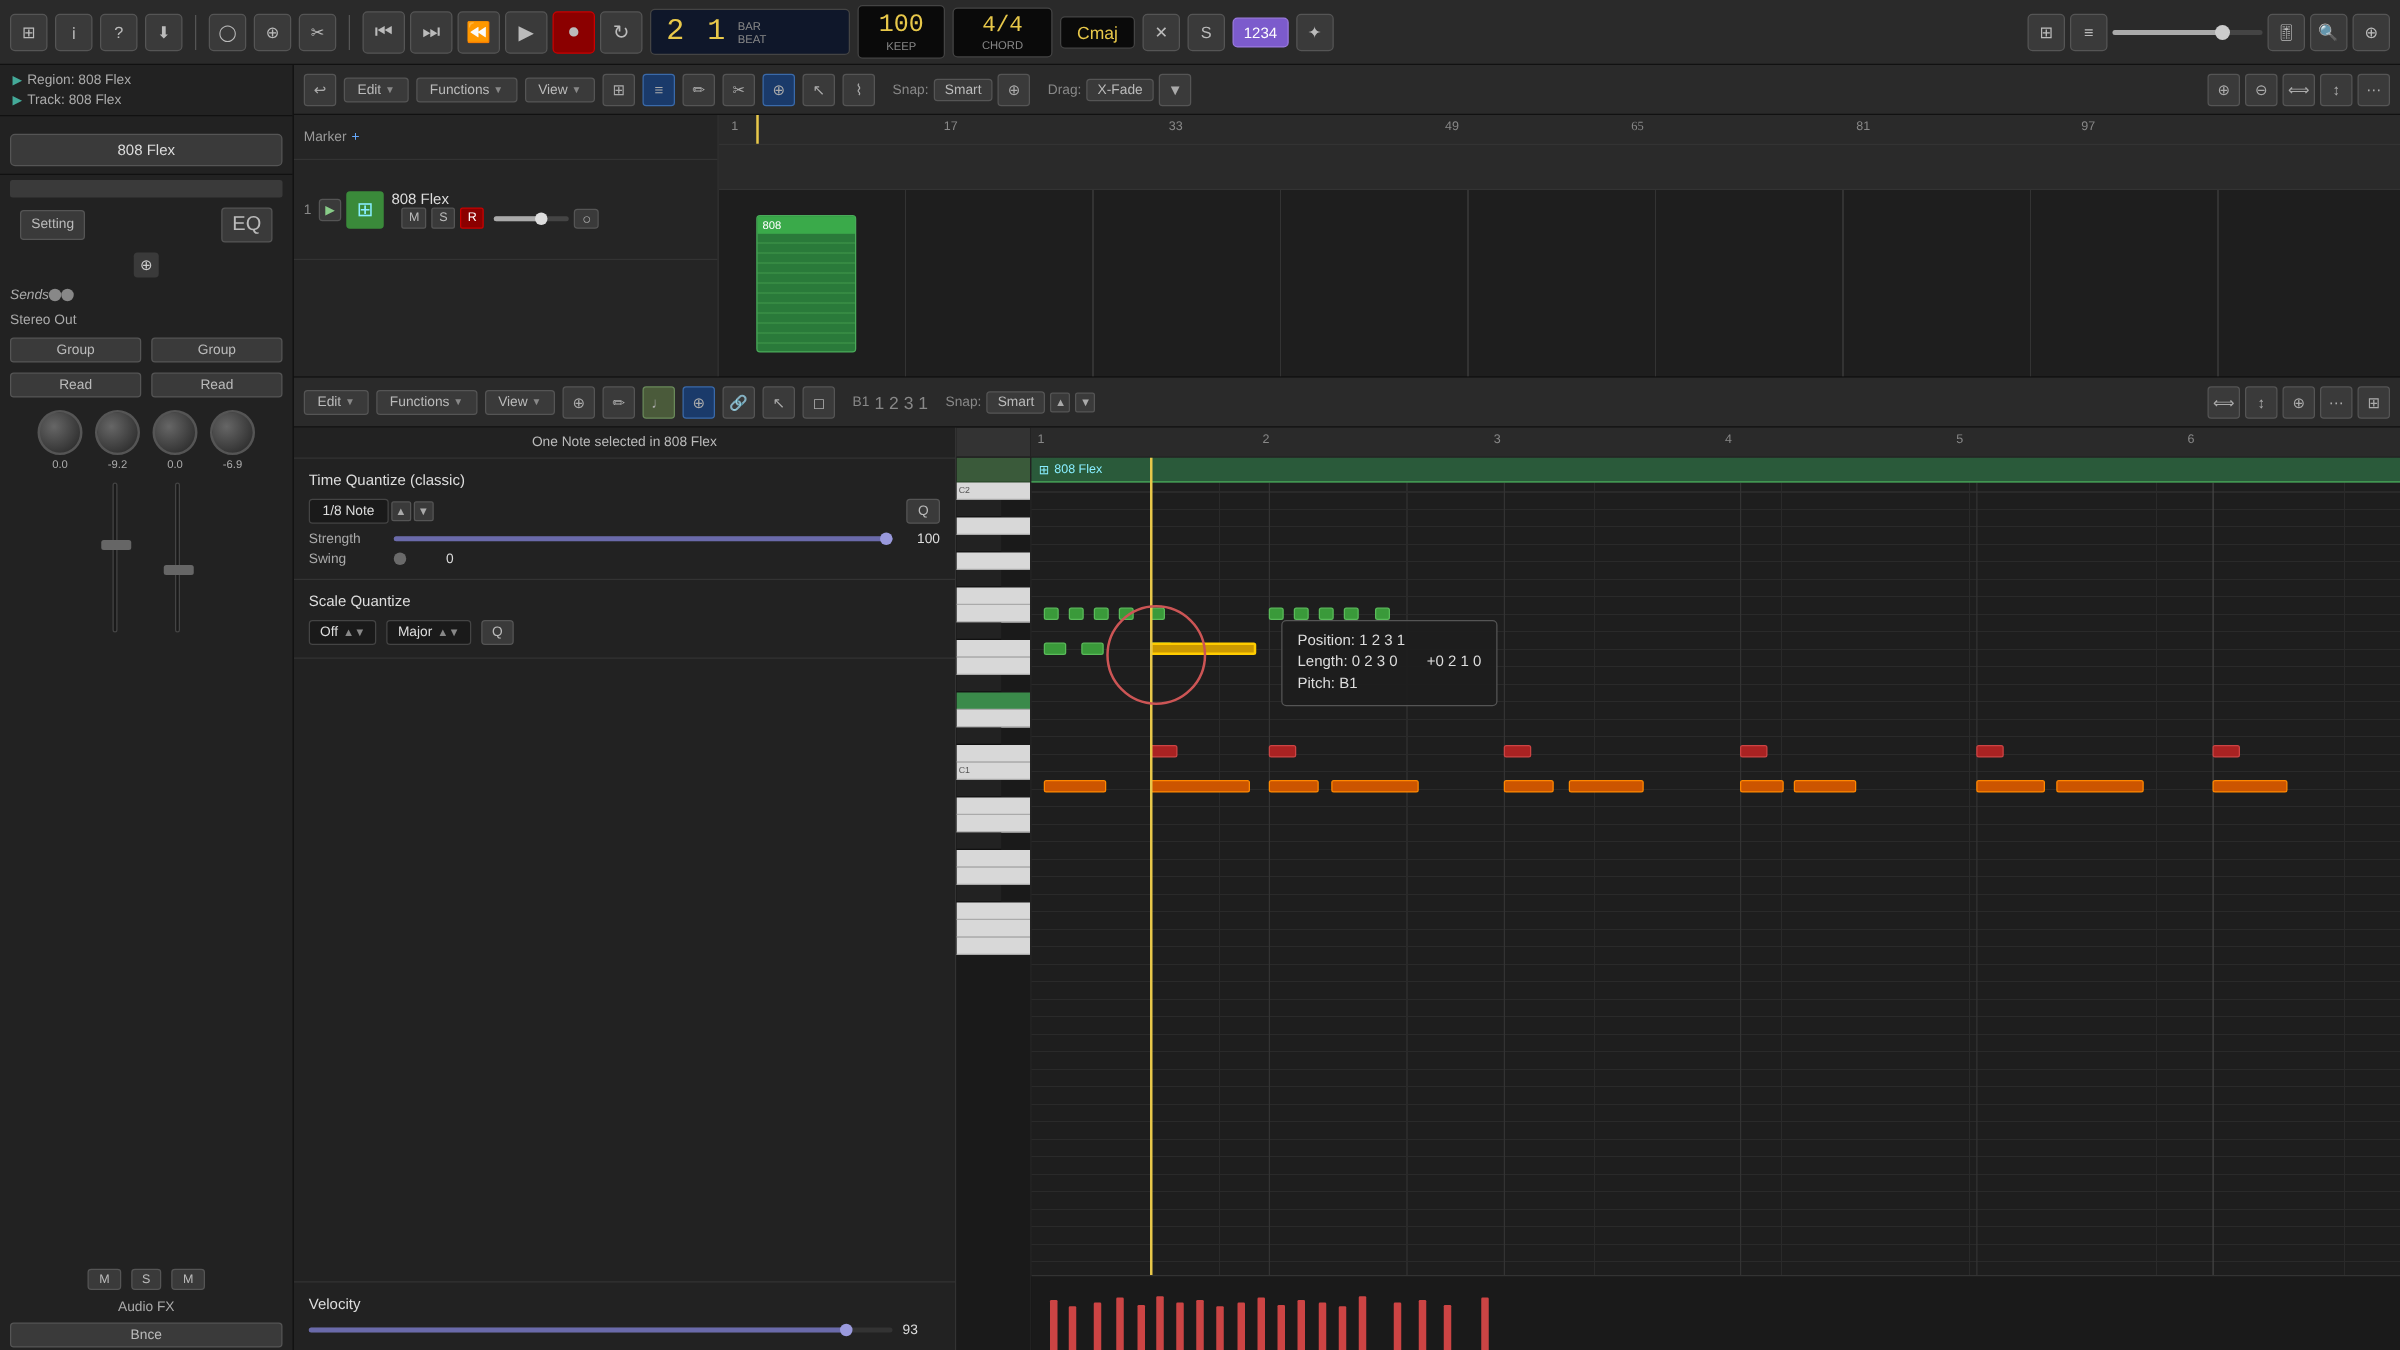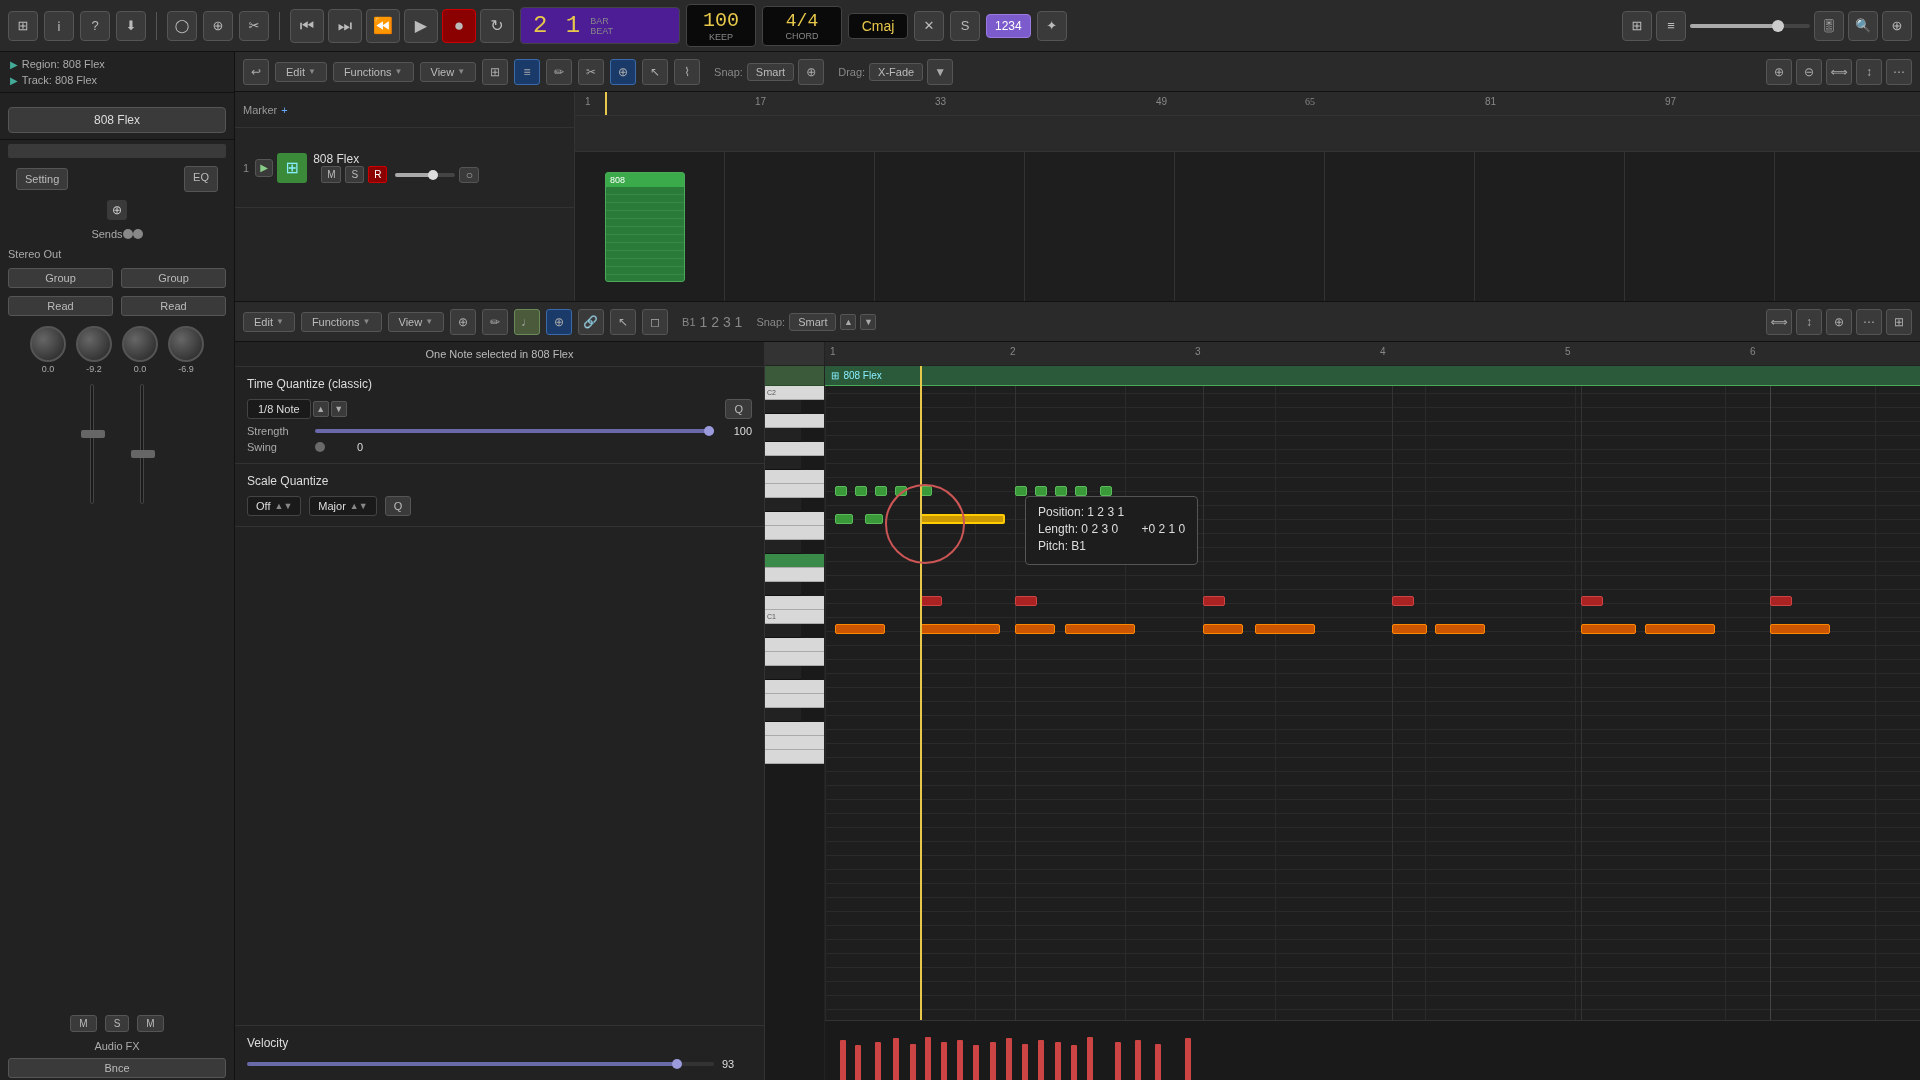--- a/index.html
+++ b/index.html
@@ -41,21 +41,21 @@
     .transport-btn {
       width: 34px; height: 34px;
       background: #3a3a3a;
       border: 1px solid #555;
       border-radius: 4px;
       display: flex; align-items: center; justify-content: center;
       color: #bbb; cursor: pointer; font-size: 16px;
     }
     .transport-btn.record { background: #8b0000; border-color: #cc0000; }
     .position-display {
-      background: #4c1d95;
+      background: #0f172a;
       border: 1px solid #444;
       border-radius: 4px;
       padding: 4px 12px;
       display: flex; align-items: center; gap: 8px;
       min-width: 160px;
     }
     .pos-numbers {
       font-family: 'Courier New', monospace;
       font-size: 24px;
       color: #e8c84a;
@@ -167,22 +167,23 @@
     .plugin-item {
       padding: 3px 6px;
       border-radius: 3px;
       font-size: 11px;
       cursor: pointer;
       color: #bbb;
     }
     .plugin-item.active-blue { background: #1a4a8a; color: #7af; }
     .plugin-item.active-teal { background: #1a5a4a; color: #4dc; border: 1px solid #2a7a5a; }
     .sends-row {
-      display: flex; align-items: center; justify-content: center;
+      display: flex; align-items: center; justify-content: flex-start;
       padding: 4px 8px;
+      font-style: italic;
     }
     .sends-label { font-size: 11px; color: #aaa; }
     .sends-dot { width: 10px; height: 10px; border-radius: 50%; background: #888; }
     .stereo-out { padding: 4px 8px; font-size: 11px; color: #aaa; }
     .group-row {
       display: flex; gap: 8px; padding: 4px 8px;
     }
     .group-btn {
       flex: 1; padding: 3px; text-align: center;
       background: #3a3a3a; border: 1px solid #555;
@@ -246,21 +247,21 @@
       margin: 4px 8px;
       padding: 4px 8px;
       background: #3a3a3a; border: 1px solid #555;
       border-radius: 3px; font-size: 11px; color: #bbb;
       text-align: center; cursor: pointer;
     }
     .eq-btn {
       margin: 2px 8px;
       padding: 4px 8px;
       background: #3a3a3a; border: 1px solid #555;
-      border-radius: 3px; font-size: 11px; color: #bbb;
+      border-radius: 3px; font-size: 16px; color: #bbb;
       text-align: center; cursor: pointer;
     }
     .link-icon {
       margin: 2px auto;
       width: 20px; height: 20px;
       background: #3a3a3a;
       border-radius: 3px;
       display: flex; align-items: center; justify-content: center;
       font-size: 12px; cursor: pointer;
     }

